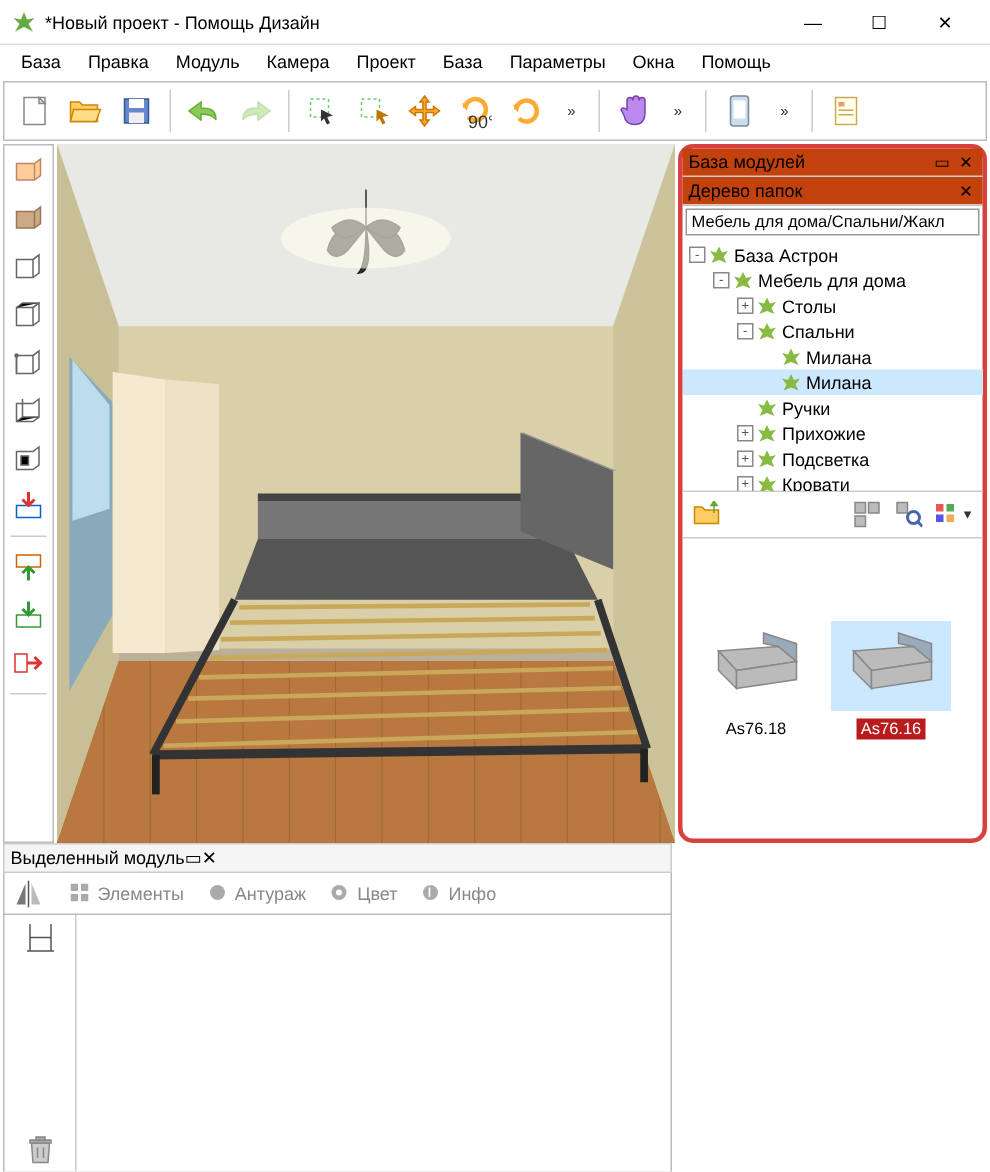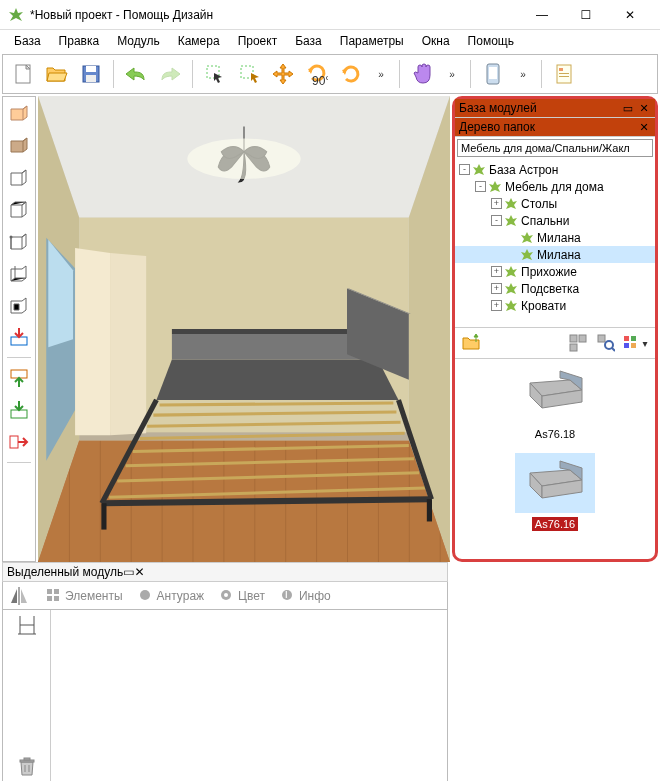--- a/index.html
+++ b/index.html
@@ -38,21 +38,21 @@
 .panelhead .pbtn { width: 14px; height: 14px; display: flex; align-items: center; justify-content: center; cursor: pointer; font-size: 11px; margin-left: 2px; }
 .breadcrumb { border: 1px solid #999; margin: 2px; padding: 2px 3px; font-size: 11px; background: #fff; white-space: nowrap; overflow: hidden; }
 .tree { flex: 1; overflow: auto; padding: 2px 0; font-size: 11px; }
 .tree-node { display: flex; align-items: center; height: 17px; white-space: nowrap; cursor: pointer; padding-right: 4px; }
 .tree-node .exp { width: 11px; height: 11px; border: 1px solid #888; display: flex; align-items: center; justify-content: center; font-size: 9px; line-height: 1; margin-right: 2px; color: #555; flex-shrink: 0; }
 .tree-node .noexp { width: 11px; margin-right: 2px; flex-shrink: 0; }
 .tree-node .nicon { width: 14px; height: 14px; margin-right: 3px; flex-shrink: 0; }
 .tree-node.selected { background: #cce8ff; }
 
 .moduletoolbar { height: 32px; border-top: 1px solid #ccc; border-bottom: 1px solid #ccc; display: flex; align-items: center; padding: 0 4px; gap: 2px; }
-.modulelist { flex: 0 0 200px; overflow-y: scroll; padding: 4px; display: flex; flex-direction: column; align-items: center; }
+.modulelist { flex: 0 0 200px; overflow-y: scroll; padding: 4px; display: flex; flex-direction: row; align-items: center; }
 .moduleitem { width: 90px; text-align: center; margin-bottom: 12px; cursor: pointer; }
 .moduleitem .thumb { width: 80px; height: 60px; display: flex; align-items: center; justify-content: center; margin: 0 auto 4px; }
 .moduleitem.selected .thumb { background: #cce8ff; }
 .moduleitem .lbl { font-size: 11px; padding: 1px 3px; display: inline-block; }
 .moduleitem.selected .lbl { background: #b91c1c; color: #fff; }
 
 
 .bottom { display: flex; height: 220px; margin: 0 2px; }
 .selpanel { flex: 1; display: flex; flex-direction: column; border-radius: 10px; }
 .selhead { background: #f5f5f5; border: 1px solid #ccc; padding: 2px 4px; display: flex; align-items: center; font-size: 11px; }
@@ -389,20 +389,29 @@
         <div class="tree-node selected" style="padding-left: 52px;">
           <span class="noexp"></span>
           <span class="nicon">
             <svg width="14" height="14">
               <path d="M7 1 L9 5 L13 4 L10 8 L12 12 L7 10 L2 12 L4 8 L1 4 L5 5 Z" fill="#8b4"></path>
             </svg>
           </span>
           <span>Милана</span>
         </div>
         <div class="tree-node" style="padding-left: 36px;">
+          <span class="noexp"></span>
+          <span class="nicon">
+            <svg width="14" height="14">
+              <path d="M7 1 L9 5 L13 4 L10 8 L12 12 L7 10 L2 12 L4 8 L1 4 L5 5 Z" fill="#8b4"></path>
+            </svg>
+          </span>
+          <span>Ручки</span>
+        </div>
+        <div class="tree-node" style="padding-left: 36px;">
           <span class="exp">+</span>
           <span class="nicon">
             <svg width="14" height="14">
               <path d="M7 1 L9 5 L13 4 L10 8 L12 12 L7 10 L2 12 L4 8 L1 4 L5 5 Z" fill="#8b4"></path>
             </svg>
           </span>
           <span>Прихожие</span>
         </div>
         <div class="tree-node" style="padding-left: 36px;">
           <span class="exp">+</span>

